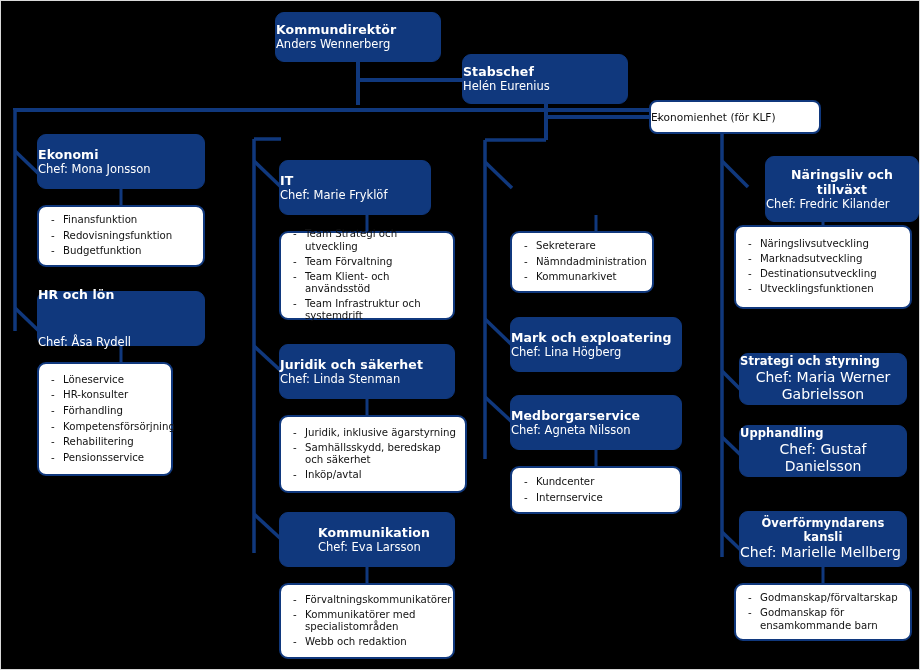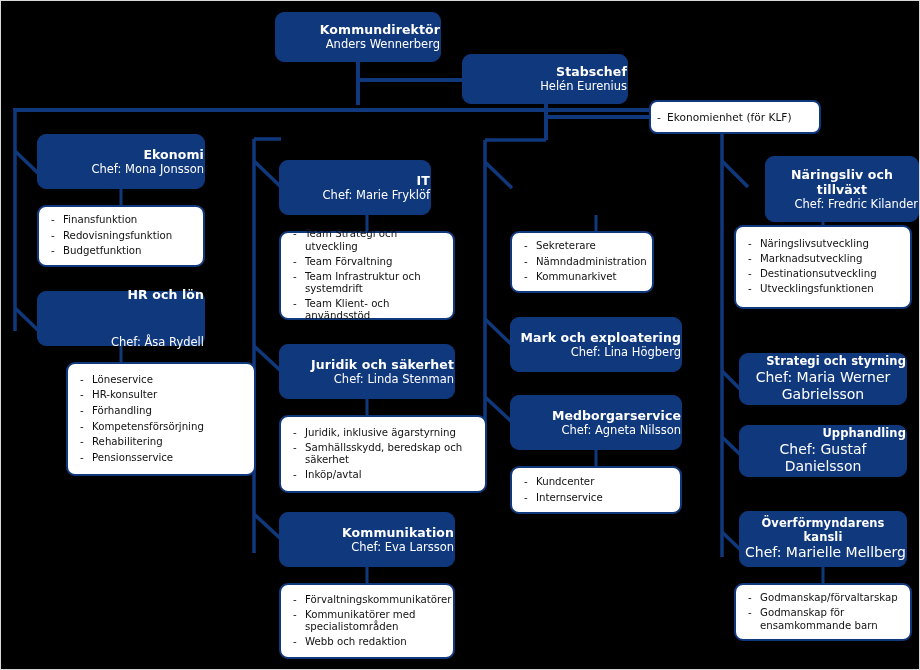--- a/index.html
+++ b/index.html
@@ -26,21 +26,21 @@
     width: 920px;
     height: 670px;
     pointer-events: none;
   }
   .node {
     position: absolute;
     box-sizing: border-box;
     border-radius: 9px;
     display: flex;
     flex-direction: column;
-    align-items: flex-end;
+    align-items: flex-start;
     justify-content: center;
     text-align: center;
     z-index: 5;
   }
   .node.blue {
     background: #10387d;
     border: 1px solid #10387d;
     color: #ffffff;
   }
   .node.white {
@@ -82,21 +82,20 @@
   }
   .bullets li::before {
     content: "-";
     position: absolute;
     left: 2px;
     top: 0;
   }
   .bullets.tight li { margin: 2.6px 0; }
   .single-line {
     font-size: 10.6px;
-    padding-left: 16px;
     position: relative;
     width: 100%;
     box-sizing: border-box;
     color: #111111;
   }
   .single-line::before {
     content: "-";
     position: absolute;
     left: 6px;
     top: 0;
@@ -185,49 +184,49 @@
       <li>Finansfunktion</li>
       <li>Redovisningsfunktion</li>
       <li>Budgetfunktion</li>
     </ul>
   </div>
 
   <div class="node blue" style="left:36px; top:290px; width:168px; height:55px;gap:33px;">
     <div class="node-title">HR och lön</div>
     <div class="node-chief">Chef: Åsa Rydell</div>
   </div>
-  <div class="node white" style="left:36px; top:361px; width:190px; height:114px;margin-left:29px;">
+  <div class="node white" style="left:36px; top:361px; width:136px; height:114px;">
     <ul class="bullets">
       <li>Löneservice</li>
       <li>HR-konsulter</li>
       <li>Förhandling</li>
       <li>Kompetensförsörjning</li>
       <li>Rehabilitering</li>
       <li>Pensionsservice</li>
     </ul>
   </div>
 
   <div class="node blue" style="left:278px; top:159px; width:152px; height:55px;">
     <div class="node-title">IT</div>
     <div class="node-chief">Chef: Marie Fryklöf</div>
   </div>
   <div class="node white" style="left:278px; top:230px; width:176px; height:89px;">
     <ul class="bullets tight">
       <li>Team Strategi och utveckling</li>
       <li>Team Förvaltning</li>
+      <li>Team Klient- och användsstöd</li>
       <li>Team Infrastruktur och systemdrift</li>
-      <li>Team Klient- och användsstöd</li>
     </ul>
   </div>
 
   <div class="node blue" style="left:278px; top:343px; width:176px; height:55px;">
     <div class="node-title">Juridik och säkerhet</div>
     <div class="node-chief">Chef: Linda Stenman</div>
   </div>
-  <div class="node white" style="left:278px; top:414px; width:208px; height:78px;">
+  <div class="node white" style="left:278px; top:414px; width:188px; height:78px;">
     <ul class="bullets tight">
       <li>Juridik, inklusive ägarstyrning</li>
       <li>Samhällsskydd, beredskap och säkerhet</li>
       <li>Inköp/avtal</li>
     </ul>
   </div>
 
   <div class="node blue" style="left:278px; top:511px; width:176px; height:55px;padding-left:38px;">
     <div class="node-title">Kommunikation</div>
     <div class="node-chief">Chef: Eva Larsson</div>

